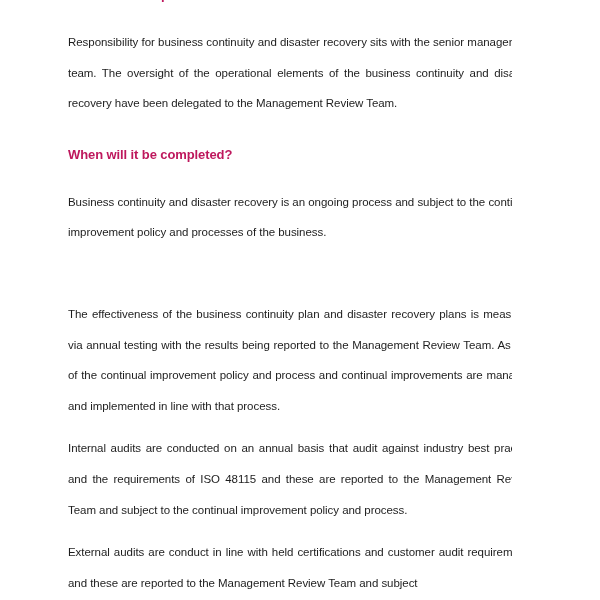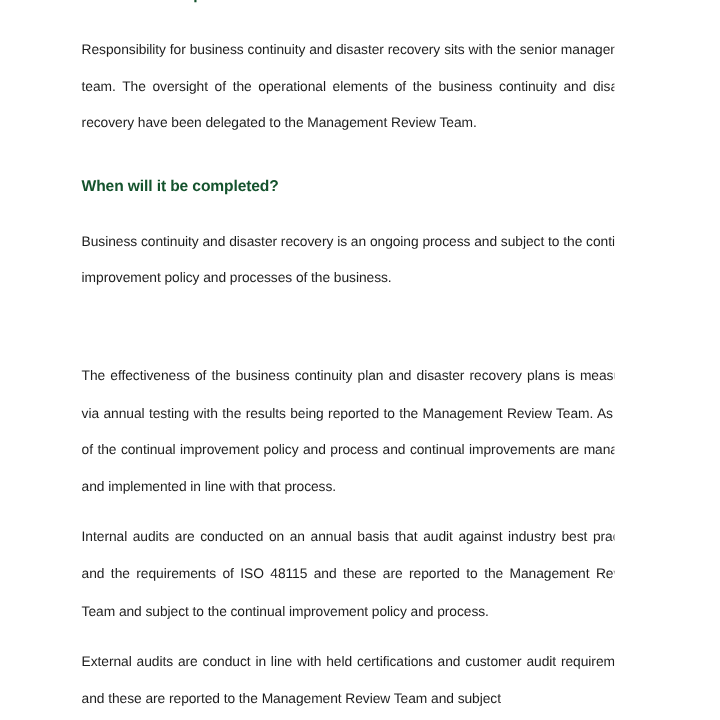--- a/index.html
+++ b/index.html
@@ -31,21 +31,21 @@
     left: 68px;
     width: 466px;
     top: -14px;            
   }
 
   .heading {
     font-size: 13px;
     font-weight: bold;
     line-height: 17px;
     text-align: left;
-    color: #14532d;
+    color: #be185d;
     letter-spacing: -0.1px;
     margin: 0;
   }
 
   .para {
     font-size: 11.5px;
     line-height: 30.6px;
     text-align: justify;
     text-justify: inter-word;
     color: #1d1d1d;

